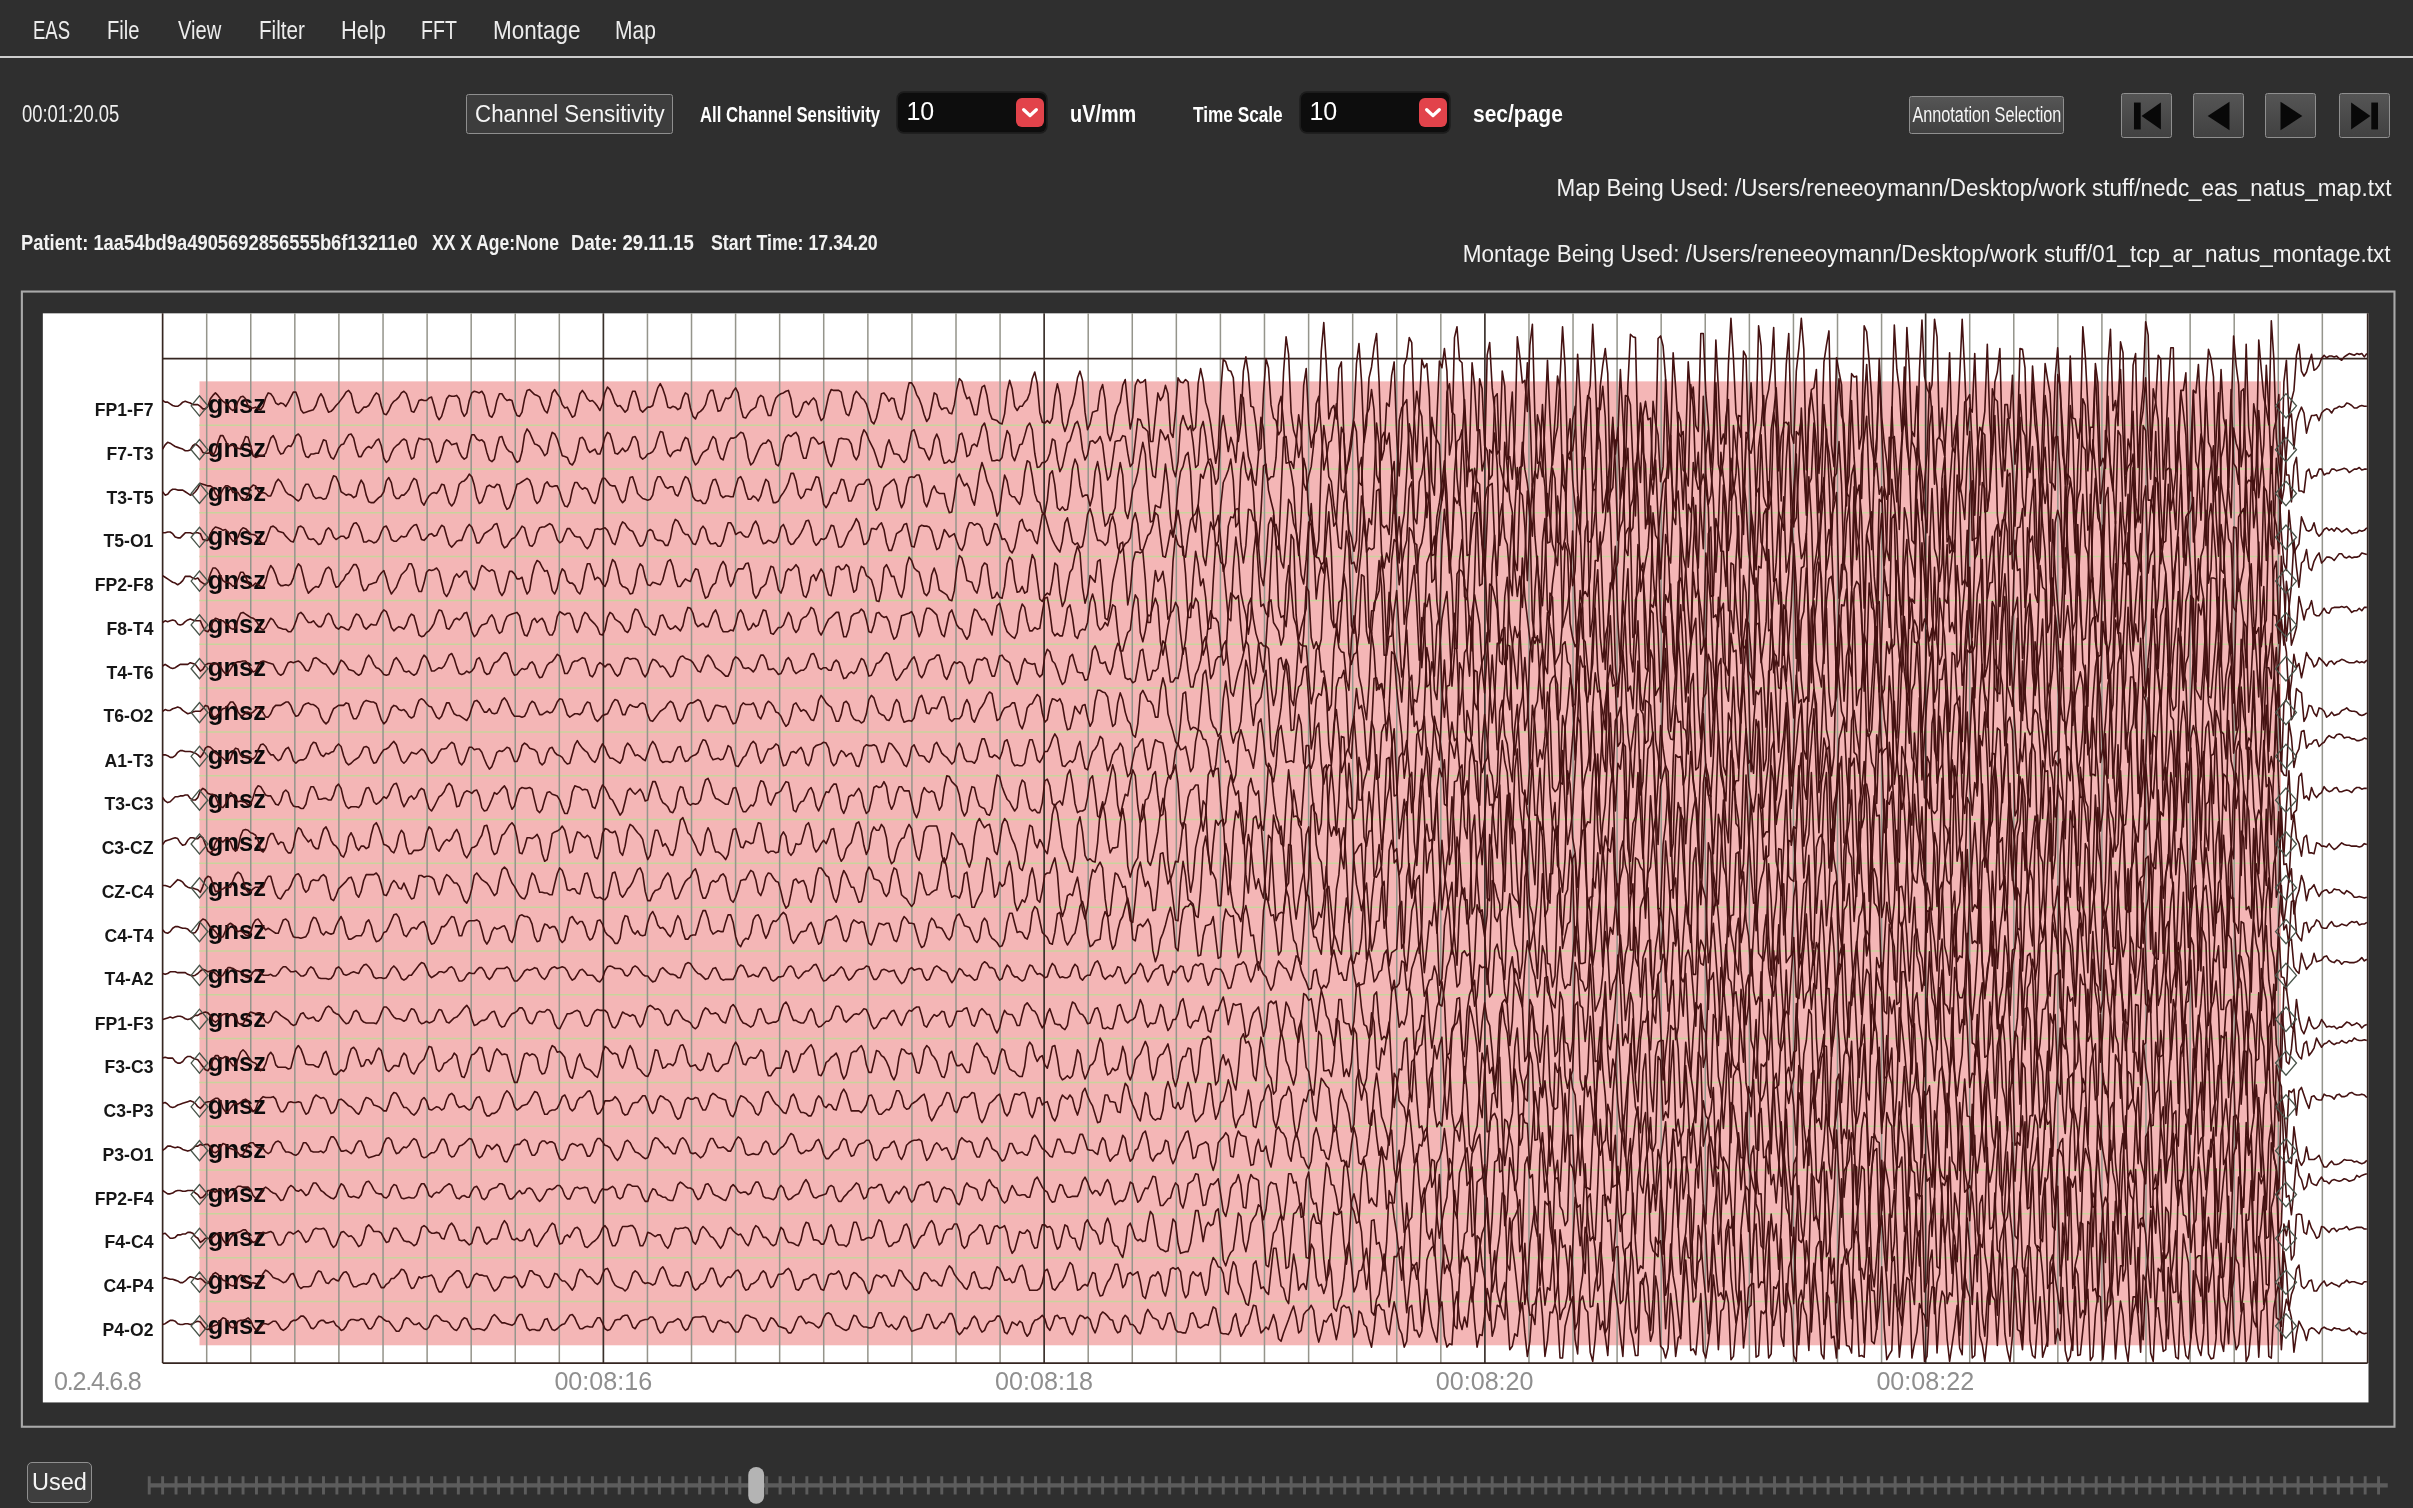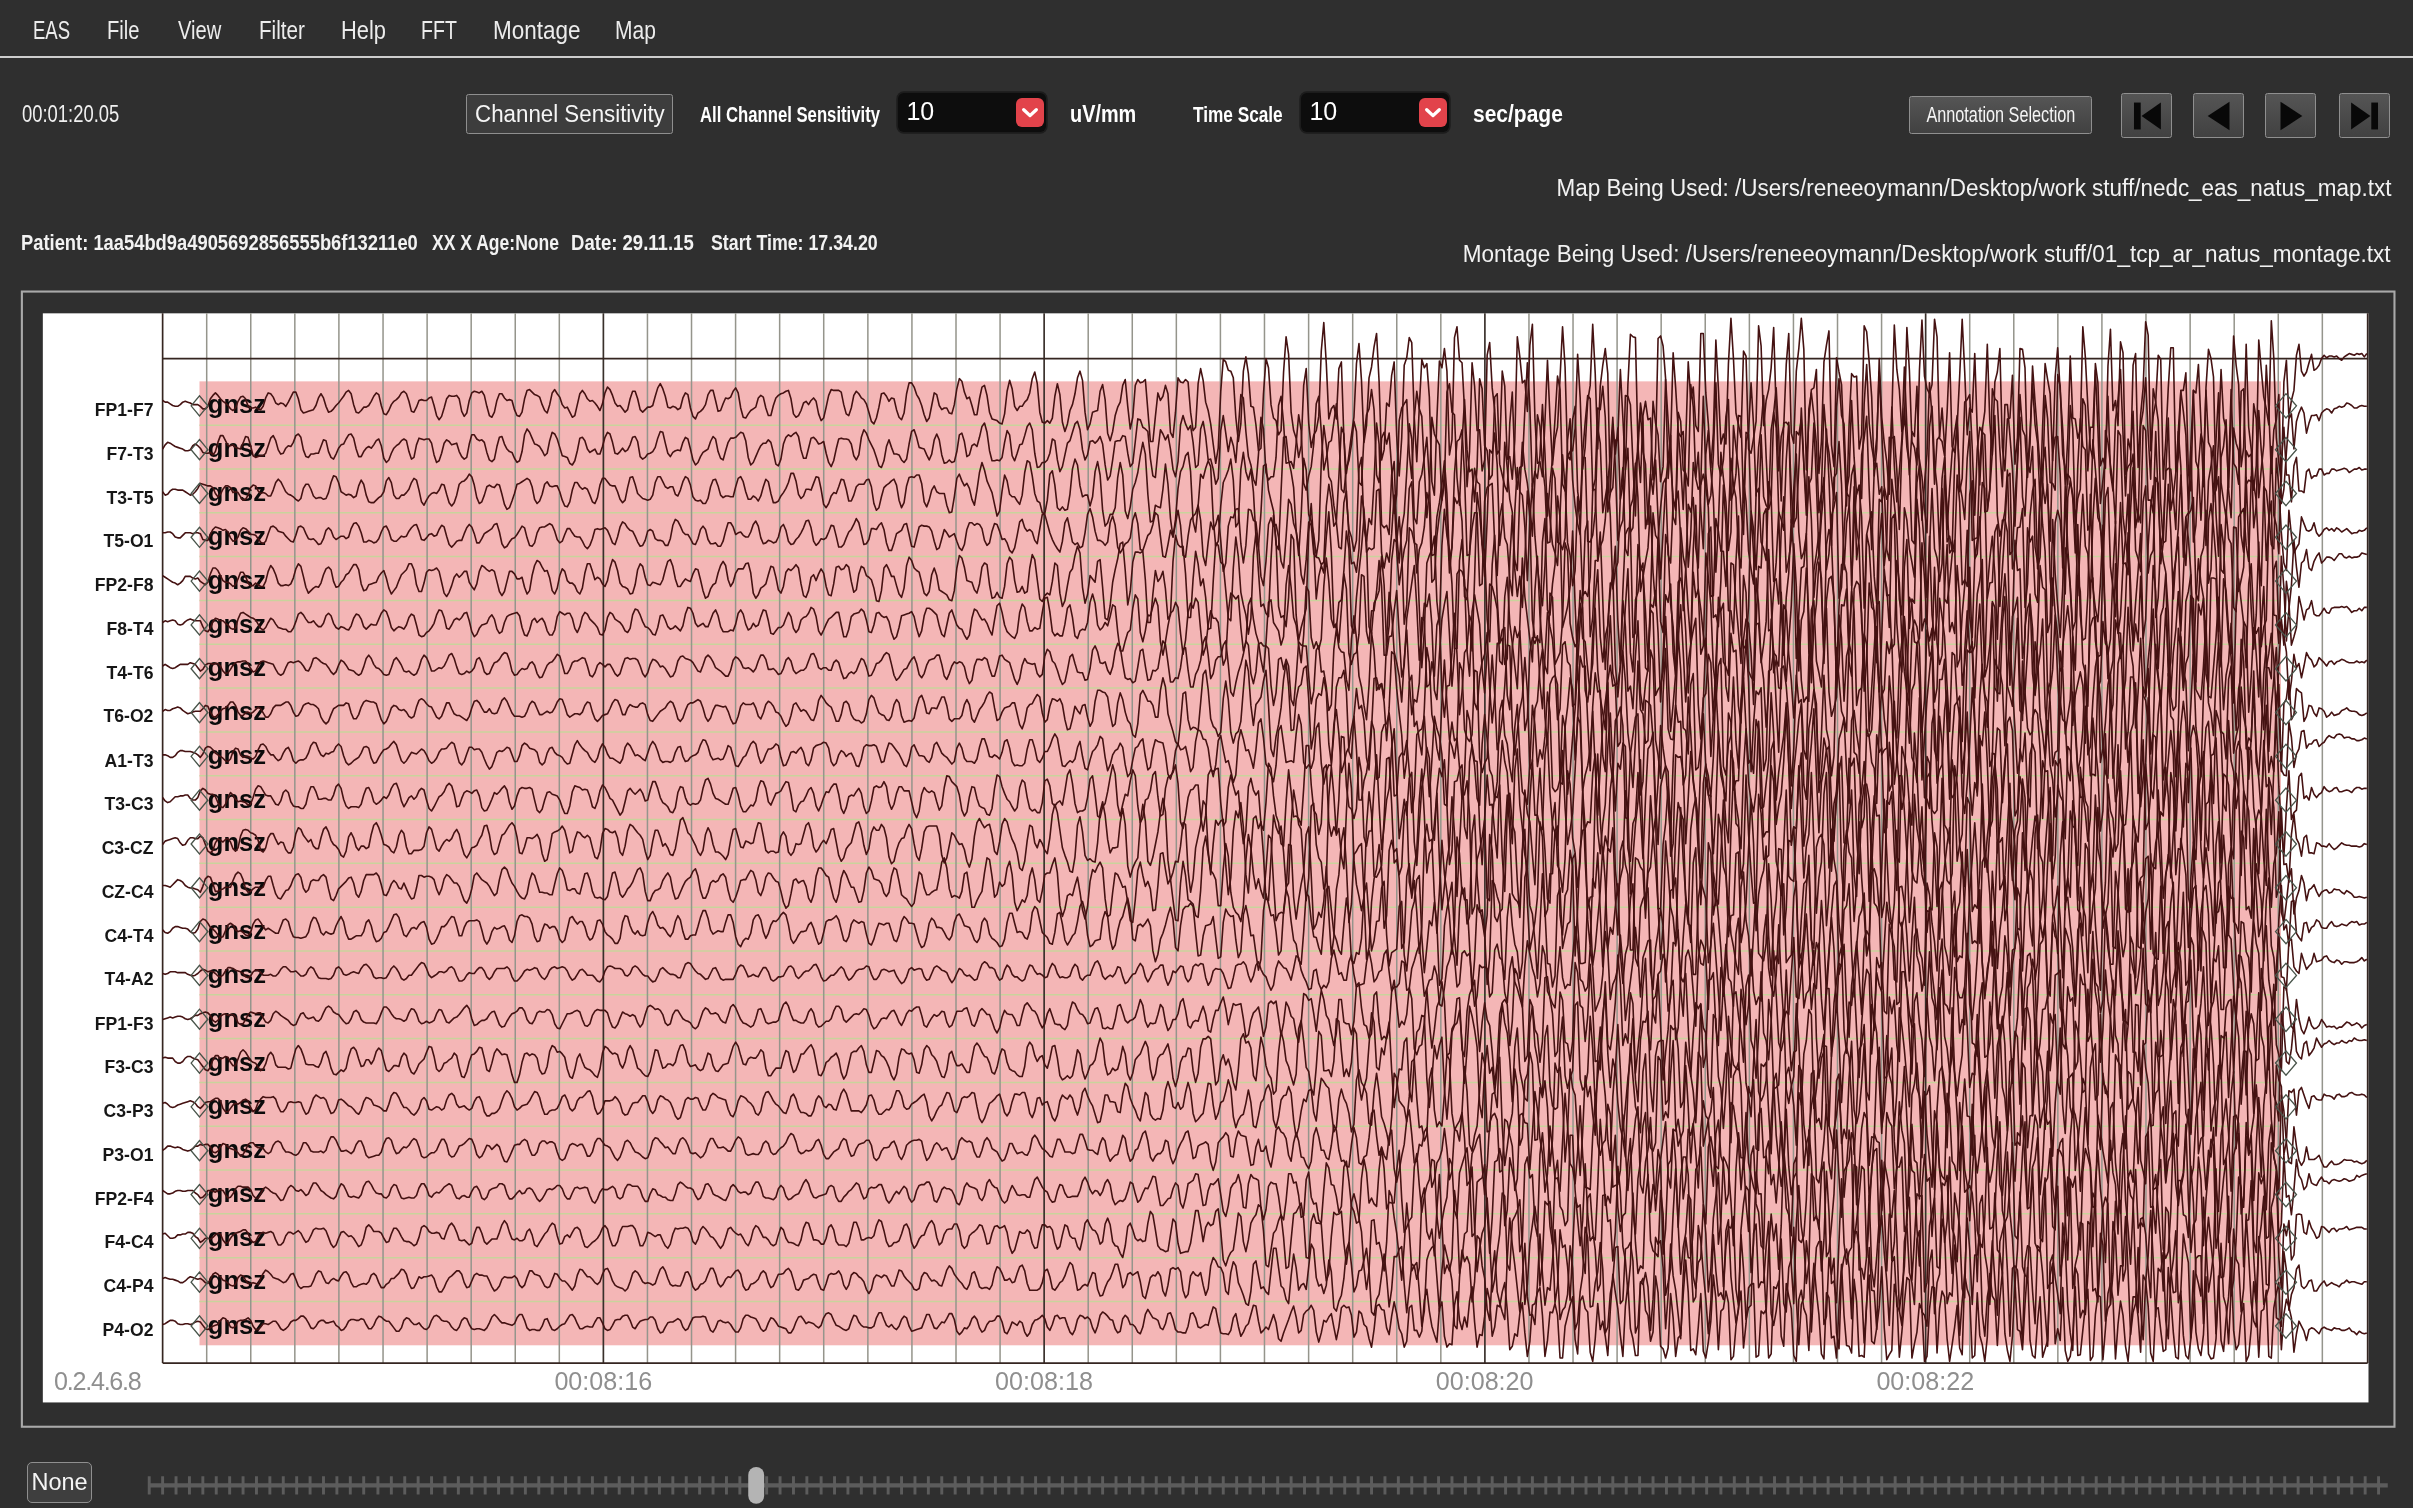--- a/index.html
+++ b/index.html
@@ -37,21 +37,21 @@
 <div class="ab" style="left:1070px;top:101px;font-size:23.5px;font-weight:700;color:#fff;white-space:nowrap;transform:scaleX(0.846);transform-origin:0 50%">uV/mm</div>
 <div class="ab" style="left:1193px;top:102px;font-size:22px;font-weight:700;color:#fff;white-space:nowrap;transform:scaleX(0.783);transform-origin:0 50%">Time Scale</div>
 <div class="combo" style="left:1301px">
     <span>10</span>
     <div class="red" style="left:118px">
 <svg width="28" height="28.5" viewBox="0 0 33 34">
         <path d="M9 14 L16.5 21 L24 14" stroke="#fff" stroke-width="4" fill="none" stroke-linecap="round" stroke-linejoin="round"></path>
       </svg></div>
   </div>
 <div class="ab" style="left:1473px;top:101px;font-size:23.5px;font-weight:700;color:#fff;white-space:nowrap;transform:scaleX(0.893);transform-origin:0 50%">sec/page</div>
-<div class="btn" style="left:1909px;top:96px;width:183px;height:38px">
+<div class="btn" style="left:1909px;top:96px;width:155px;height:38px">
 <span style="font-size:22px;white-space:nowrap;transform:scaleX(0.738)">Annotation Selection</span>
   </div>
 
 <div class="btn" style="left:2121px;top:93px;width:51px;height:45px">
 <svg width="48" height="42" viewBox="0 0 57 50">
       <rect x="13" y="9" width="8" height="32" fill="#080808"></rect>
       <path d="M45 9 L22 25 L45 41 Z" fill="#080808"></path>
     </svg>
   </div>
 <div class="btn" style="left:2193px;top:93px;width:51px;height:45px">
@@ -157,13 +157,13 @@
 <text x="720" y="1659" text-anchor="middle" font-size="30" fill="#8f8f8f">00:08:16</text>
 <text x="1246" y="1659" text-anchor="middle" font-size="30" fill="#8f8f8f">00:08:18</text>
 <text x="1772" y="1659" text-anchor="middle" font-size="30" fill="#8f8f8f">00:08:20</text>
 <text x="2298" y="1659" text-anchor="middle" font-size="30" fill="#8f8f8f">00:08:22</text>
 <text x="116" y="1659" text-anchor="middle" font-size="30" letter-spacing="-1.5" fill="#8f8f8f">0.2.4.6.8</text>
 <path d="M178 1762v22M194 1762v22M210 1762v22M226 1762v22M242 1762v22M258 1762v22M274 1762v22M290 1762v22M306 1762v22M322 1762v22M338 1762v22M354 1762v22M370 1762v22M386 1762v22M402 1762v22M418 1762v22M434 1762v22M451 1762v22M467 1762v22M483 1762v22M499 1762v22M515 1762v22M531 1762v22M547 1762v22M563 1762v22M579 1762v22M595 1762v22M611 1762v22M627 1762v22M643 1762v22M659 1762v22M675 1762v22M691 1762v22M707 1762v22M723 1762v22M739 1762v22M755 1762v22M771 1762v22M787 1762v22M803 1762v22M819 1762v22M835 1762v22M851 1762v22M867 1762v22M883 1762v22M899 1762v22M915 1762v22M931 1762v22M947 1762v22M963 1762v22M980 1762v22M996 1762v22M1012 1762v22M1028 1762v22M1044 1762v22M1060 1762v22M1076 1762v22M1092 1762v22M1108 1762v22M1124 1762v22M1140 1762v22M1156 1762v22M1172 1762v22M1188 1762v22M1204 1762v22M1220 1762v22M1236 1762v22M1252 1762v22M1268 1762v22M1284 1762v22M1300 1762v22M1316 1762v22M1332 1762v22M1348 1762v22M1364 1762v22M1380 1762v22M1396 1762v22M1412 1762v22M1428 1762v22M1444 1762v22M1460 1762v22M1476 1762v22M1492 1762v22M1508 1762v22M1525 1762v22M1541 1762v22M1557 1762v22M1573 1762v22M1589 1762v22M1605 1762v22M1621 1762v22M1637 1762v22M1653 1762v22M1669 1762v22M1685 1762v22M1701 1762v22M1717 1762v22M1733 1762v22M1749 1762v22M1765 1762v22M1781 1762v22M1797 1762v22M1813 1762v22M1829 1762v22M1845 1762v22M1861 1762v22M1877 1762v22M1893 1762v22M1909 1762v22M1925 1762v22M1941 1762v22M1957 1762v22M1973 1762v22M1989 1762v22M2005 1762v22M2021 1762v22M2037 1762v22M2054 1762v22M2070 1762v22M2086 1762v22M2102 1762v22M2118 1762v22M2134 1762v22M2150 1762v22M2166 1762v22M2182 1762v22M2198 1762v22M2214 1762v22M2230 1762v22M2246 1762v22M2262 1762v22M2278 1762v22M2294 1762v22M2310 1762v22M2326 1762v22M2342 1762v22M2358 1762v22M2374 1762v22M2390 1762v22M2406 1762v22M2422 1762v22M2438 1762v22M2454 1762v22M2470 1762v22M2486 1762v22M2502 1762v22M2518 1762v22M2534 1762v22M2550 1762v22M2566 1762v22M2582 1762v22M2599 1762v22M2615 1762v22M2631 1762v22M2647 1762v22M2663 1762v22M2679 1762v22M2695 1762v22M2711 1762v22M2727 1762v22M2743 1762v22M2759 1762v22M2775 1762v22M2791 1762v22M2807 1762v22M2823 1762v22M2839 1762v22" stroke="#5c5c5c" stroke-width="3.5" fill="none"></path>
 <path d="M178 1773H2850" stroke="#5c5c5c" stroke-width="5"></path>
 <rect x="893" y="1751" width="19" height="44" rx="9.5" fill="#b4b4b4"></rect>
 </svg>
 
-<div class="btn" style="left:27px;top:1462px;width:65px;height:41px;font-size:23.5px;border-radius:5px;background:#3e3e3e;border-color:#8f8f8f">None</div>
+<div class="btn" style="left:27px;top:1462px;width:65px;height:41px;font-size:23.5px;border-radius:5px;background:#3e3e3e;border-color:#8f8f8f">Used</div>
 
 </body></html>

